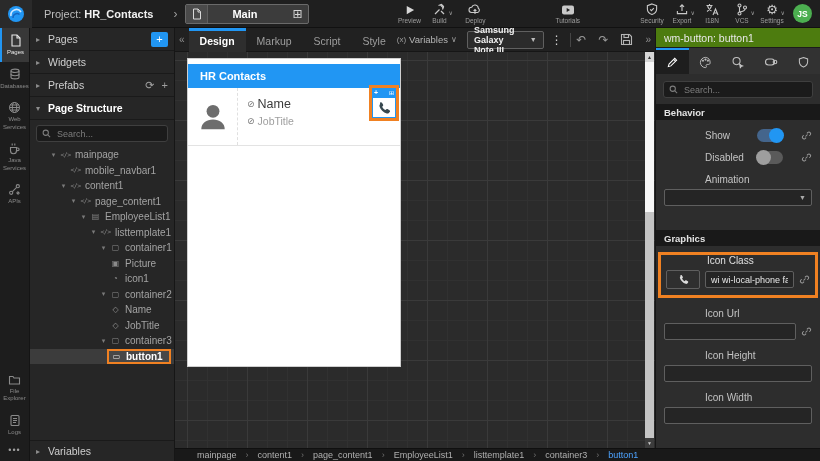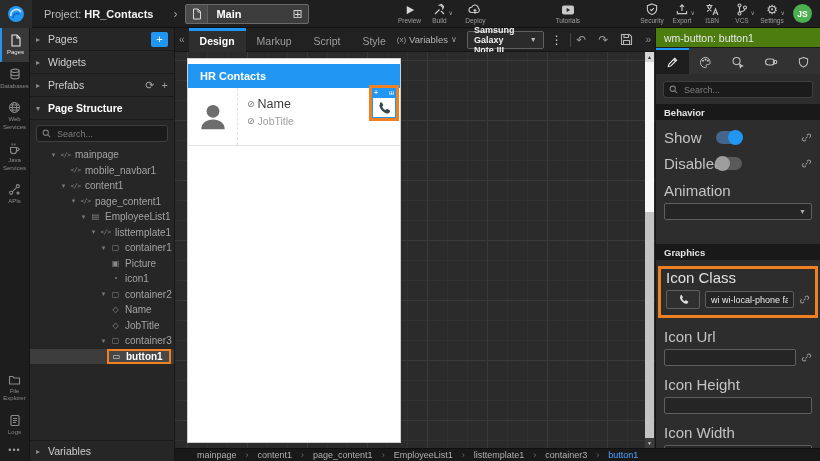--- a/index.html
+++ b/index.html
@@ -8,21 +8,21 @@
   svg{display:block;}
 
   
   #topbar{position:absolute;left:0;top:0;width:820px;height:28px;background:#1f1f1f;display:flex;align-items:center;border-bottom:1px solid #111;}
   #logo{width:32px;height:28px;background:#2a2a2a;display:flex;align-items:center;justify-content:center;}
   #proj{margin-left:12px;font-size:11px;color:#bdbdbd;white-space:nowrap;}
   #proj b{color:#f2f2f2;font-weight:bold;}
   .chev{color:#9e9e9e;font-size:12px;margin:0 8px 0 20px;}
   #maintab{height:20px;width:124px;background:#3c3c3c;border:1px solid #6a6a6a;border-radius:2px;display:flex;align-items:center;overflow:hidden;}
   #maintab .docseg{width:22px;height:100%;background:#4a4a4a;border-right:1px solid #5e5e5e;display:flex;align-items:center;justify-content:center;}
-  #maintab .mlabel{flex:1;font-size:11px;font-weight:bold;color:#fff;padding-left:8px;}
+  #maintab .mlabel{flex:1;font-size:11px;font-weight:bold;color:#fff;padding-left:24px;}
   #maintab .gridg{color:#d6d6d6;font-size:12px;padding:0 6px;}
   .tb-act{display:flex;flex-direction:column;align-items:center;justify-content:center;height:28px;min-width:30px;padding:0 3px;color:#b5b5b5;cursor:pointer;}
   .tb-act .ic{height:13px;display:flex;align-items:center;color:#c9c9c9;position:relative;}
   .tb-act .lb{font-size:6.5px;margin-top:1px;color:#9f9f9f;white-space:nowrap;}
   .caret{font-size:6px;color:#9f9f9f;position:absolute;right:-7px;bottom:0;}
   #avatar{width:19px;height:19px;border-radius:50%;background:#4caf50;color:#fff;font-size:8.5px;font-weight:bold;display:flex;align-items:center;justify-content:center;margin:0 8px 0 6px;}
 
   
   #leftrail{position:absolute;left:0;top:28px;width:30px;height:433px;background:#1d1d1d;display:flex;flex-direction:column;align-items:stretch;border-right:1px solid #141414;}
   .rail-item{display:flex;flex-direction:column;align-items:center;padding:6px 0 5px;color:#8a8a8a;cursor:pointer;}
@@ -69,21 +69,21 @@
   .hist{color:#9a9a9a;font-size:12px;padding:0 6px;cursor:pointer;}
   .saveic{color:#b5b5b5;padding:0 6px;cursor:pointer;}
 
   
   #canvas{position:absolute;left:175px;top:52px;width:480px;height:396px;background-color:#2b2b2b;overflow:hidden;
     background-image:
       linear-gradient(#3a3a3a 1px,transparent 1px),linear-gradient(90deg,#3a3a3a 1px,transparent 1px),
       linear-gradient(#313131 1px,transparent 1px),linear-gradient(90deg,#313131 1px,transparent 1px);
     background-size:60px 60px,60px 60px,20px 20px,20px 20px;
     background-position:12px 8px,12px 8px,12px 8px,12px 8px;}
-  #phone{position:absolute;left:12px;top:6px;width:214px;height:385px;background:#fff;border:1px solid #cfcfcf;padding-top:5px;}
+  #phone{position:absolute;left:12px;top:6px;width:214px;height:309px;background:#fff;border:1px solid #cfcfcf;padding-top:5px;}
   #phone-header{height:24px;background:#2196f3;display:flex;align-items:center;padding-left:12px;color:#fff;font-size:11px;font-weight:bold;}
   #listitem{height:58px;display:flex;border-bottom:1px solid #e3e3e3;position:relative;}
   #avatarcell{width:50px;display:flex;align-items:center;justify-content:center;border-right:1px dashed #e0e0e0;color:#6d6d6d;}
   #textcell{flex:1;padding:9px 0 0 9px;}
   .fieldline{display:flex;align-items:center;gap:3px;}
   .nobind{color:#757575;font-size:9px;}
   #namelabel{font-size:12.5px;color:#3c3c3c;font-weight:500;}
   #jobtitlelabel{font-size:10.5px;color:#9e9e9e;}
   #btncell{width:34px;position:relative;}
   #selbtn{position:absolute;top:-3px;right:1px;border:3px solid #f08122;background:#fff;}
@@ -100,21 +100,21 @@
 
   
   #rightpanel{position:absolute;left:655px;top:28px;width:165px;height:420px;background:#2d2d2d;display:flex;flex-direction:column;border-left:1px solid #161616;}
   #rp-title{height:20px;background:#4d7c0f;border-bottom:1px solid #1c1c1c;color:#e8e8e8;font-size:10.5px;display:flex;align-items:center;padding:0 8px;flex:0 0 auto;}
   #rp-tabs{height:26px;display:flex;flex:0 0 auto;background:#323232;}
   .rp-tab{flex:1;display:flex;align-items:center;justify-content:center;color:#c2c2c2;border-top:2px solid transparent;cursor:pointer;}
   .rp-tab.active{background:#1e1e1e;border-top:2px solid #2196f3;color:#fff;}
   #rp-body{flex:1;display:flex;flex-direction:column;overflow:hidden;}
   .rp-strip{height:16px;background:#191919;color:#e3e3e3;font-size:9.5px;font-weight:bold;display:flex;align-items:center;padding:0 8px;flex:0 0 auto;margin-top:6px;}
   .rp-row{display:flex;align-items:center;padding:0 8px;margin-top:9px;}
-  .rp-lbl{font-size:15px;color:#c4c4c4;}
+  .rp-lbl{font-size:10px;color:#c4c4c4;margin-left:41px;}
   .rp-row .rp-lbl{width:52px;}
   .tog{width:26px;height:13px;border-radius:7px;position:relative;cursor:pointer;}
   .tog .knob{width:15px;height:15px;border-radius:50%;position:absolute;top:-1px;}
   .tog.on{background:#44658c;}
   .tog.on .knob{right:-1px;background:#2196f3;}
   .tog.off{background:#5a5a5a;}
   .tog.off .knob{left:-1px;background:#9e9e9e;}
   .linkic{margin-left:auto;color:#9a9a9a;cursor:pointer;}
   .fld{padding:0 8px;margin-top:10px;}
   .fld .rp-lbl{display:block;margin-bottom:4px;}

